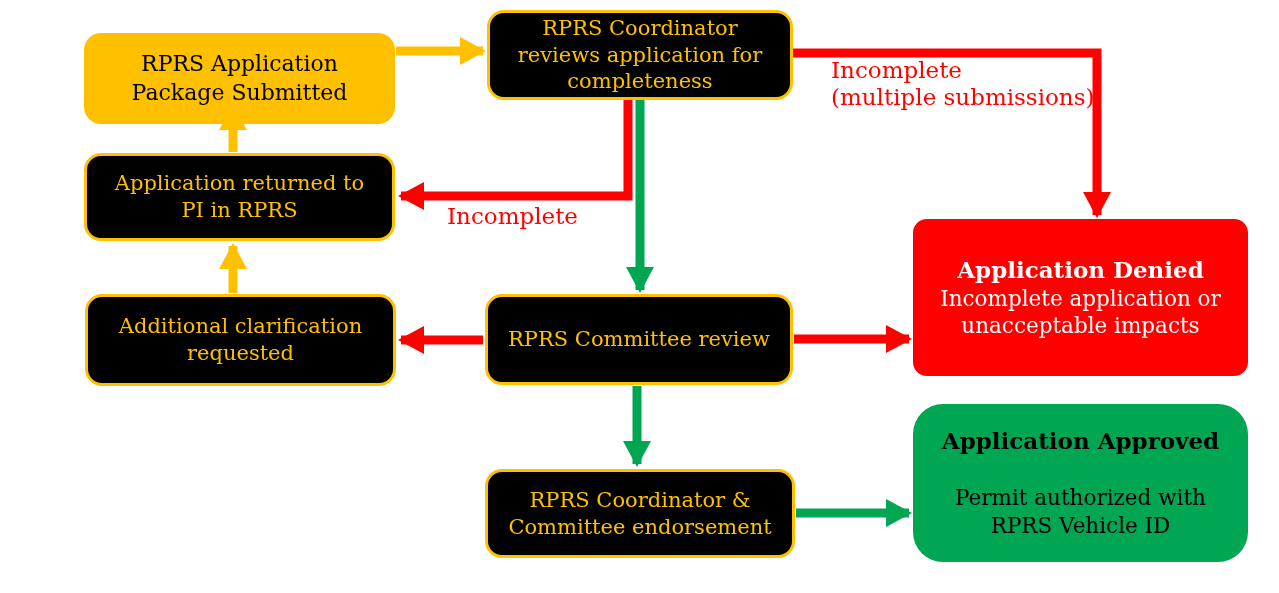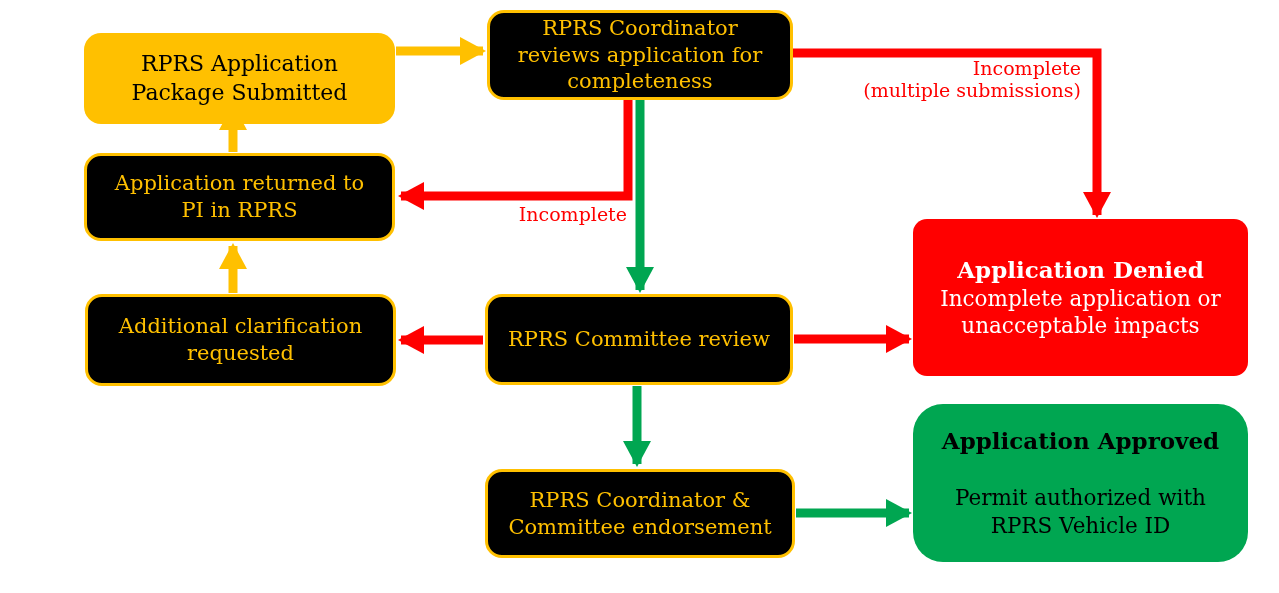--- a/index.html
+++ b/index.html
@@ -65,23 +65,23 @@
   .node-title {
     font-weight: bold;
     font-size: 23px;
   }
   .node-body {
     white-space: pre-line;
   }
   .edge-label {
     position: absolute;
     color: #FF0000;
-    font-size: 19px;
+    font-size: 23px;
     line-height: 1.18;
-    text-align: right;
+    text-align: left;
     white-space: pre;
   }
 </style>
 </head>
 <body>
 
 <div class="canvas">
 
   <svg class="arrow-layer" viewBox="0 0 1279 593" xmlns="http://www.w3.org/2000/svg">
     <defs>

